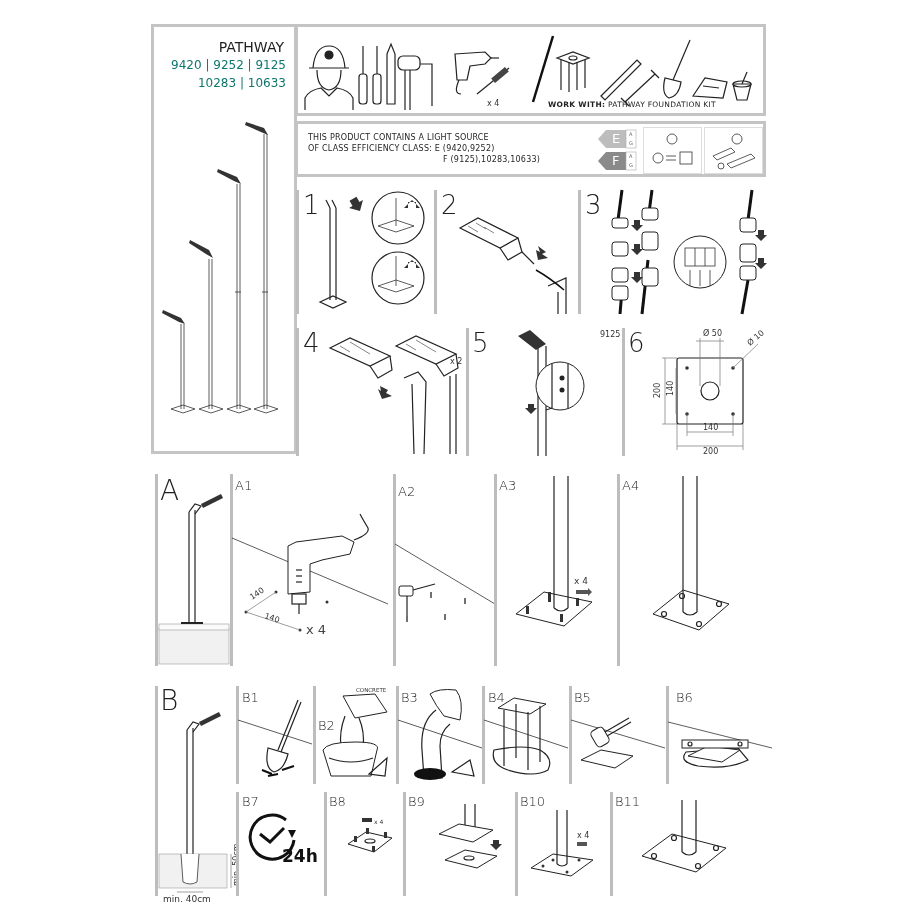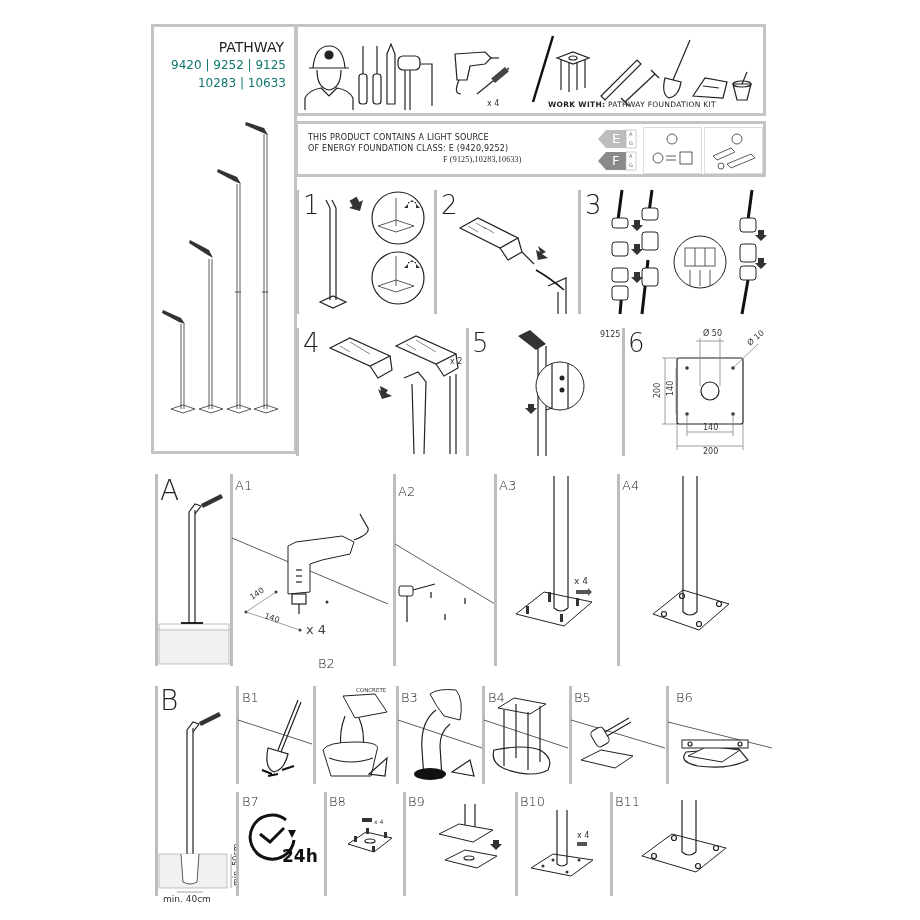--- a/index.html
+++ b/index.html
@@ -128,22 +128,22 @@
     </g>
   </svg>
   <div class="abs work-with" style="left:250px;top:73px;">
     <span style="font-weight:bold;">WORK WITH:</span>
     <span>PATHWAY FOUNDATION KIT</span>
   </div>
 </div>
 
 <div class="box" style="left:295px;top:121px;width:471px;height:56px;">
   <div class="abs energy-text" style="left:10px;top:8px;">THIS PRODUCT CONTAINS A LIGHT SOURCE</div>
-  <div class="abs energy-text" style="left:10px;top:19px;">OF ENERGY FOUNDATION CLASS: E (9420,9252)</div>
-  <div class="abs energy-text" style="left:145px;top:30px;font-family:Liberation Serif, serif;">F (9125),10283,10633)</div>
+  <div class="abs energy-text" style="left:10px;top:19px;">OF CLASS EFFICIENCY CLASS: E (9420,9252)</div>
+  <div class="abs energy-text" style="left:145px;top:30px;">F (9125),10283,10633)</div>
 
   <div class="abs" style="left:300px;top:6px;width:40px;height:18px;">
     <svg width="40" height="18" style="left:0;top:0;">
         <polygon points="0,9 8,0 28,0 28,18 8,18" fill="#bdbdbd"></polygon>
         <rect x="28" y="0" width="10" height="18" fill="#fff" stroke="#aaa" stroke-width="0.6"></rect>
       </svg>
     <span class="abs" style="left:14px;top:1px;font-size:13px;color:#fff;">E</span>
     <span class="abs" style="left:31px;top:1px;font-size:5px;color:#666;">A</span>
     <span class="abs" style="left:31px;top:10px;font-size:5px;color:#666;">G</span>
   </div>
@@ -454,21 +454,21 @@
   <line x1="0" y1="34" x2="74" y2="58" class="lnt"></line>
   <g class="ln">
       <line x1="60" y1="14" x2="40" y2="64"></line>
       <line x1="63" y1="16" x2="43" y2="66"></line>
       <path d="M30,62 Q26,82 36,86 Q46,84 50,68 Z"></path>
     </g>
   <path d="M24,84 L34,88 M44,84 L56,80 M30,90 L40,88" stroke="#111" stroke-width="2"></path>
 </svg>
 
 <div class="vbar" style="left:313px;top:686px;height:98px;"></div>
-<div class="stepnum mid" style="left:318px;top:656px;">B2</div>
+<div class="stepnum mid" style="left:318px;top:718px;">B2</div>
 <div class="abs" style="left:356px;top:687px;font-size:5.5px;color:#333;">CONCRETE</div>
 <svg width="80" height="95" style="left:315px;top:686px;">
   <g class="ln">
     <path d="M28,10 L60,8 L72,26 L40,32 Z" class="fw"></path>
     <path d="M30,30 Q24,46 26,60 L48,62 Q50,46 44,32"></path>
     <path d="M8,64 Q12,56 40,56 Q66,56 62,64 L56,90 L16,90 Z" class="fw"></path>
     <path d="M14,72 Q36,80 58,72"></path>
     <path d="M54,88 L72,72 L70,90 Z"></path>
   </g>
 </svg>

